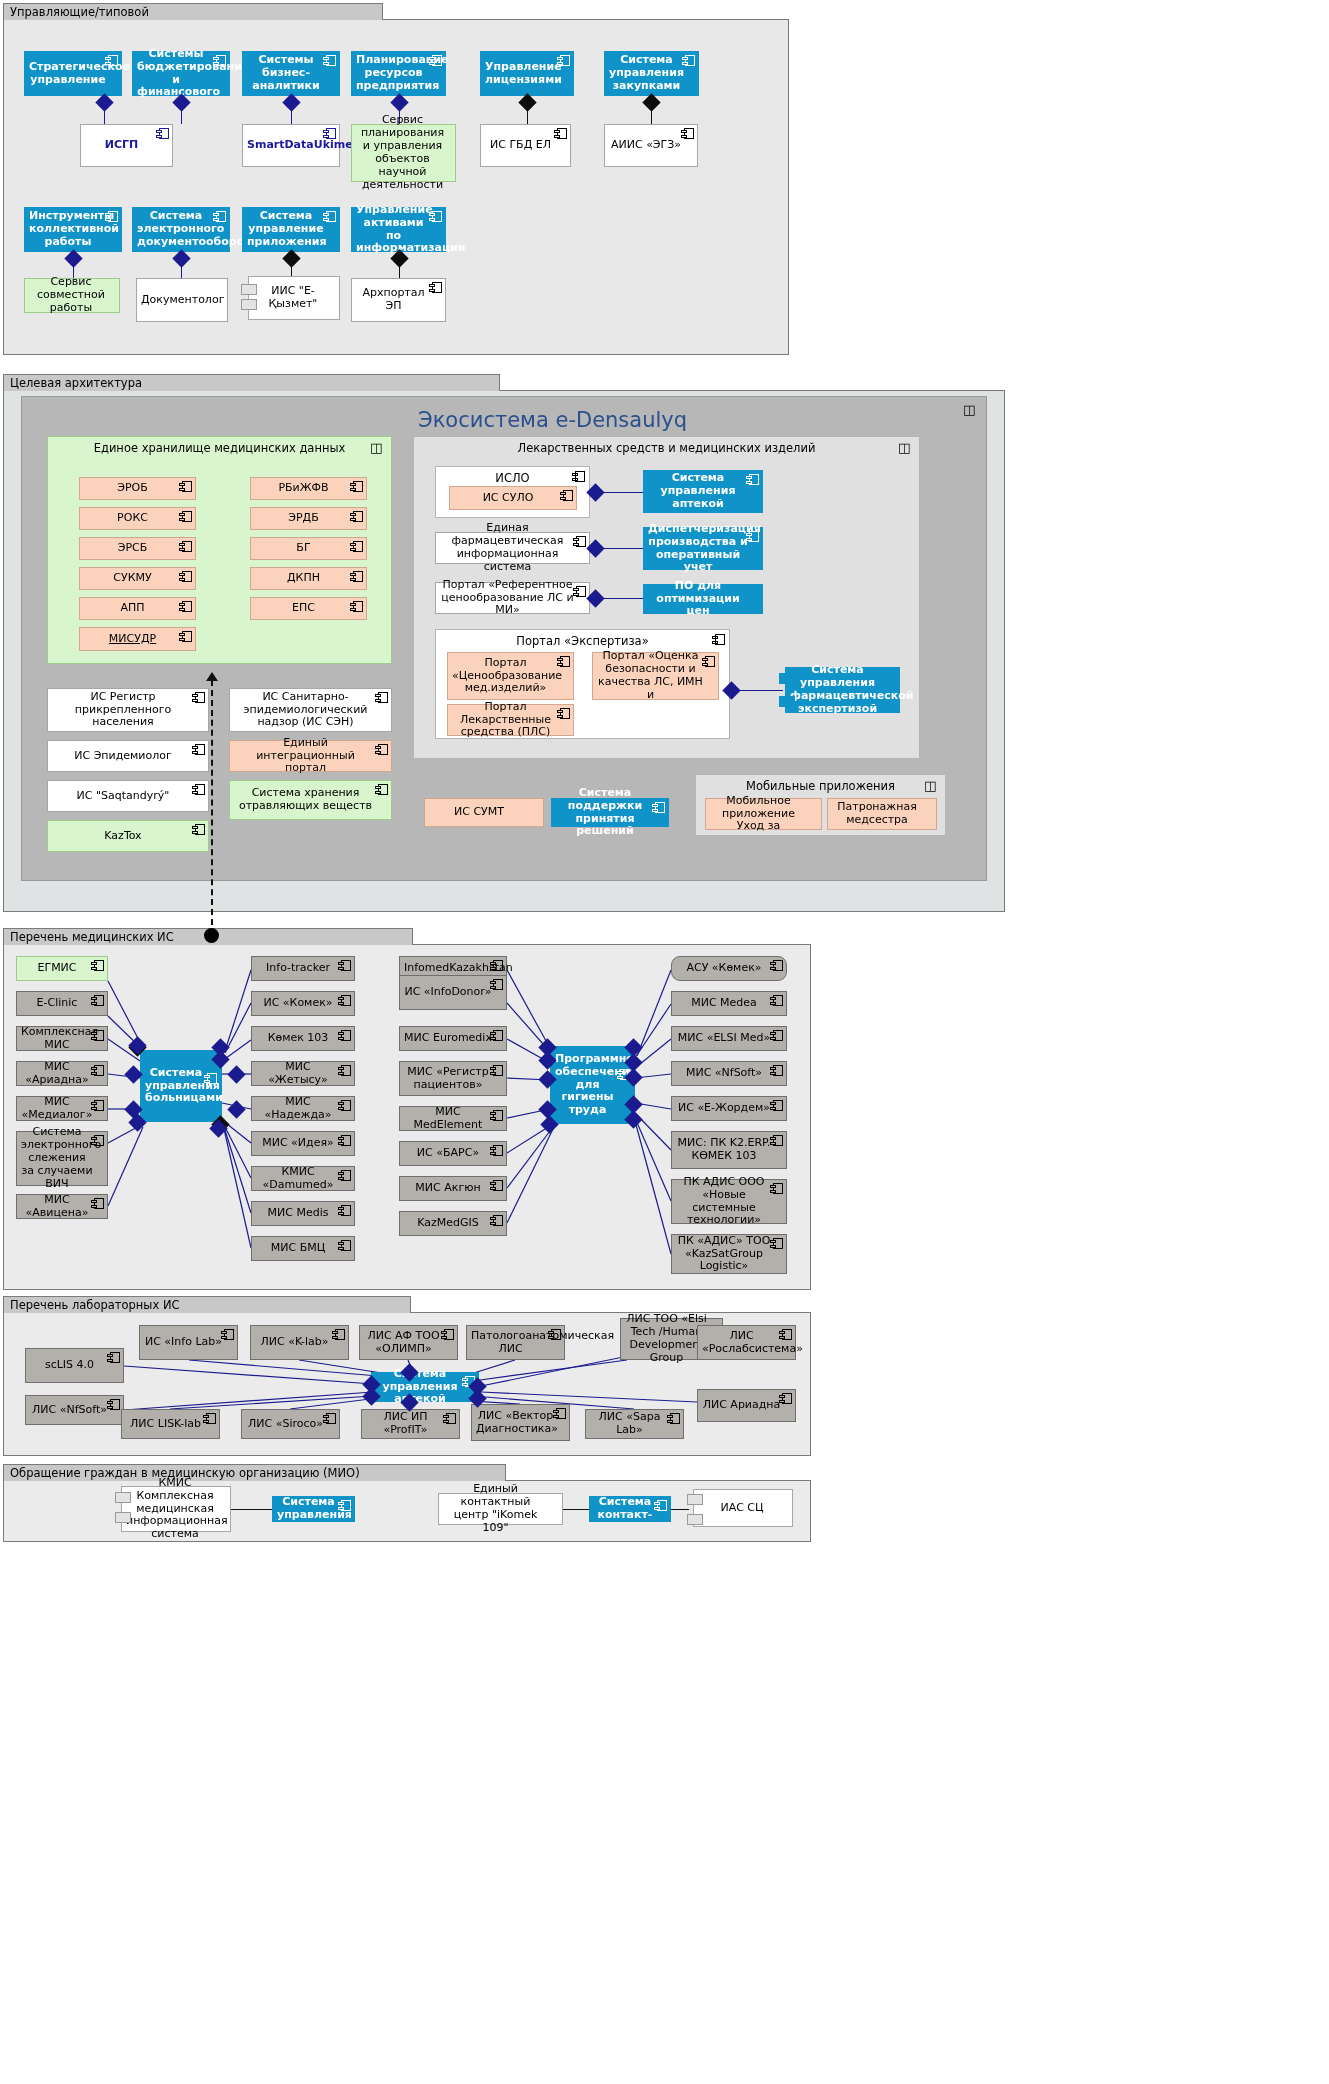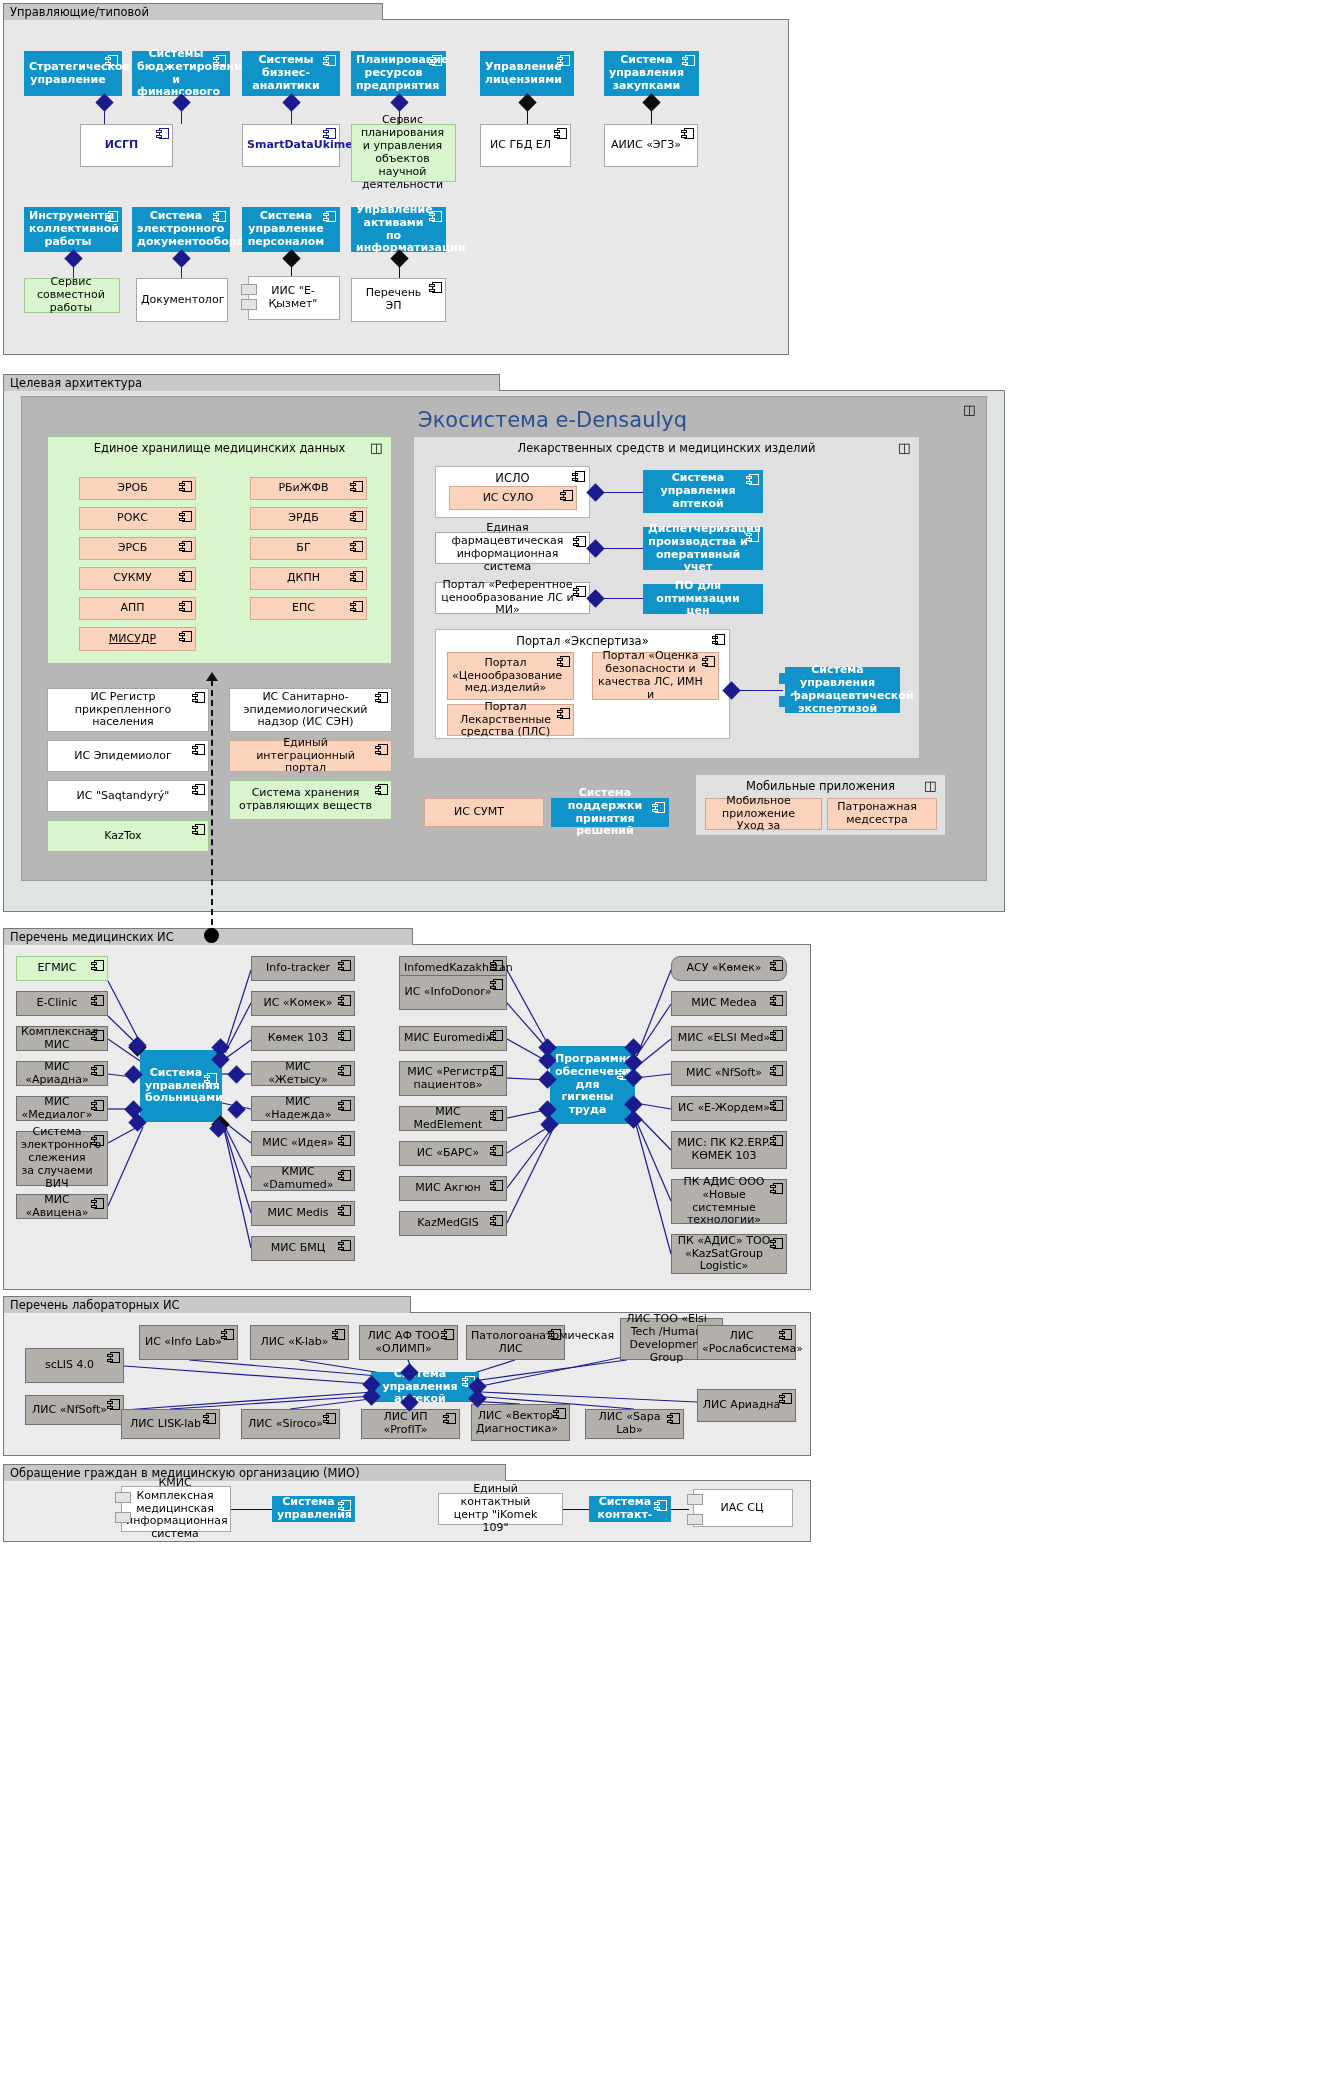--- a/index.html
+++ b/index.html
@@ -214,21 +214,21 @@
         <span class="b2"></span>
       </span>
     <span class="lbl">Система электронного документооборота</span>
   </div>
   <div class="node blue" style="left:239px; top:204px; width:98px; height:45px;">
     <span class="cmp-ico">
         <span class="outer"></span>
         <span class="b1"></span>
         <span class="b2"></span>
       </span>
-    <span class="lbl">Система управление персоналом</span>
+    <span class="lbl">Система управление приложения</span>
   </div>
   <div class="node blue" style="left:348px; top:204px; width:95px; height:45px;">
     <span class="cmp-ico">
         <span class="outer"></span>
         <span class="b1"></span>
         <span class="b2"></span>
       </span>
     <span class="lbl">Управление активами по информатизации</span>
   </div>
 
@@ -251,21 +251,21 @@
     <span class="lbl">ИИС "Е-Қызмет"</span>
   </div>
   <div class="stackbox" style="left:238px; top:281px;"></div>
   <div class="stackbox" style="left:238px; top:296px;"></div>
   <div class="node white" style="left:348px; top:275px; width:95px; height:44px;">
     <span class="cmp-ico">
         <span class="outer"></span>
         <span class="b1"></span>
         <span class="b2"></span>
       </span>
-    <span class="lbl">Перечень ЭП</span>
+    <span class="lbl">Архпортал ЭП</span>
   </div>
 </div>
 
 <div class="frame" style="left:3px; top:374px; width:1002px; height:538px;">
   <div class="tab" style="width:497px;">Целевая архитектура</div>
   <div class="body" style="top:16px; height:522px; background:#dfe3e3;"></div>
 
   <div class="grp graybg" style="left:18px; top:22px; width:966px; height:485px; background:#b7b7b7; border:1px solid #9a9a9a;">
     <span class="grouping-ico" style="right:8px; top:6px;">◫</span>
   </div>

